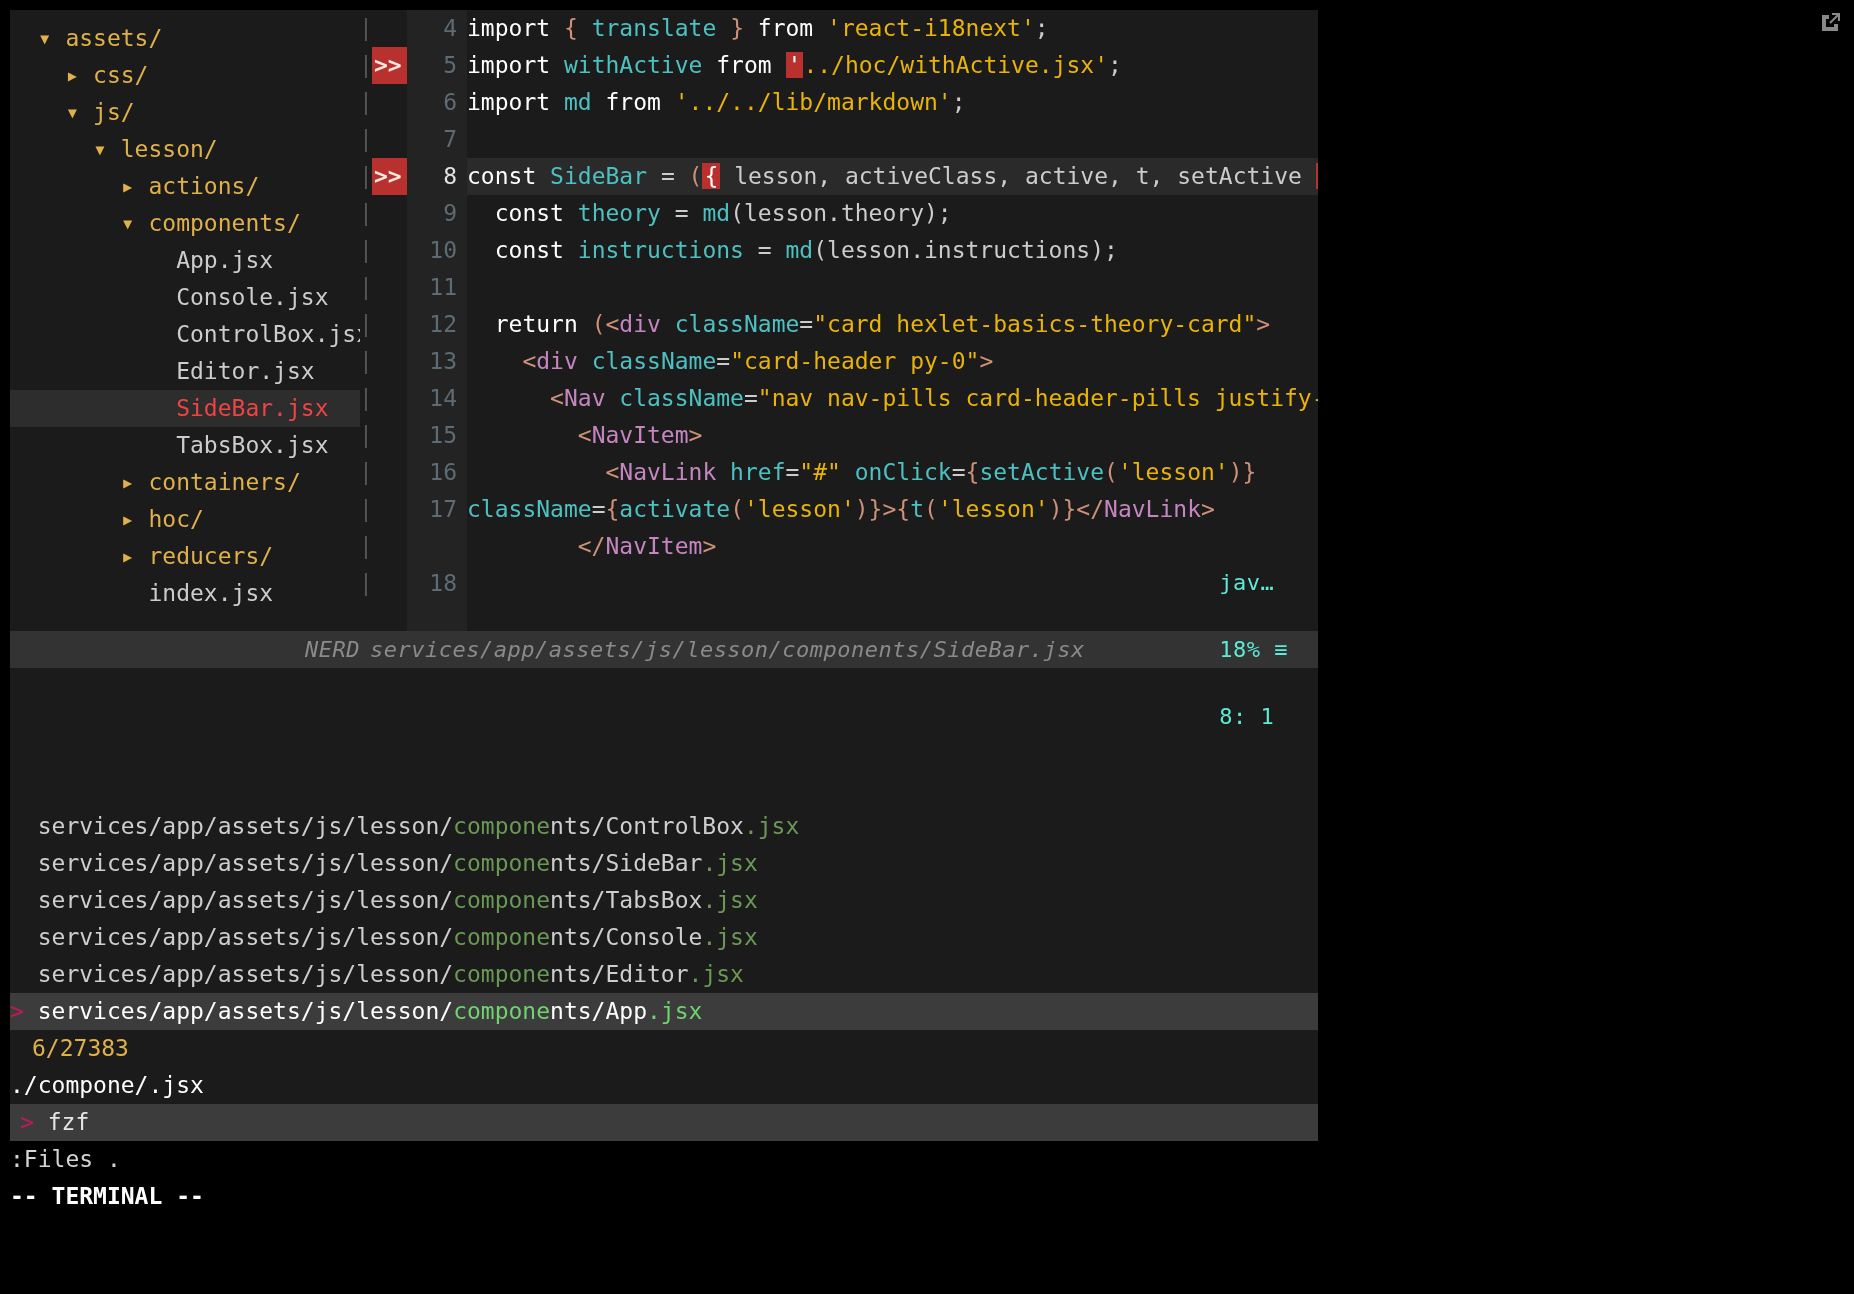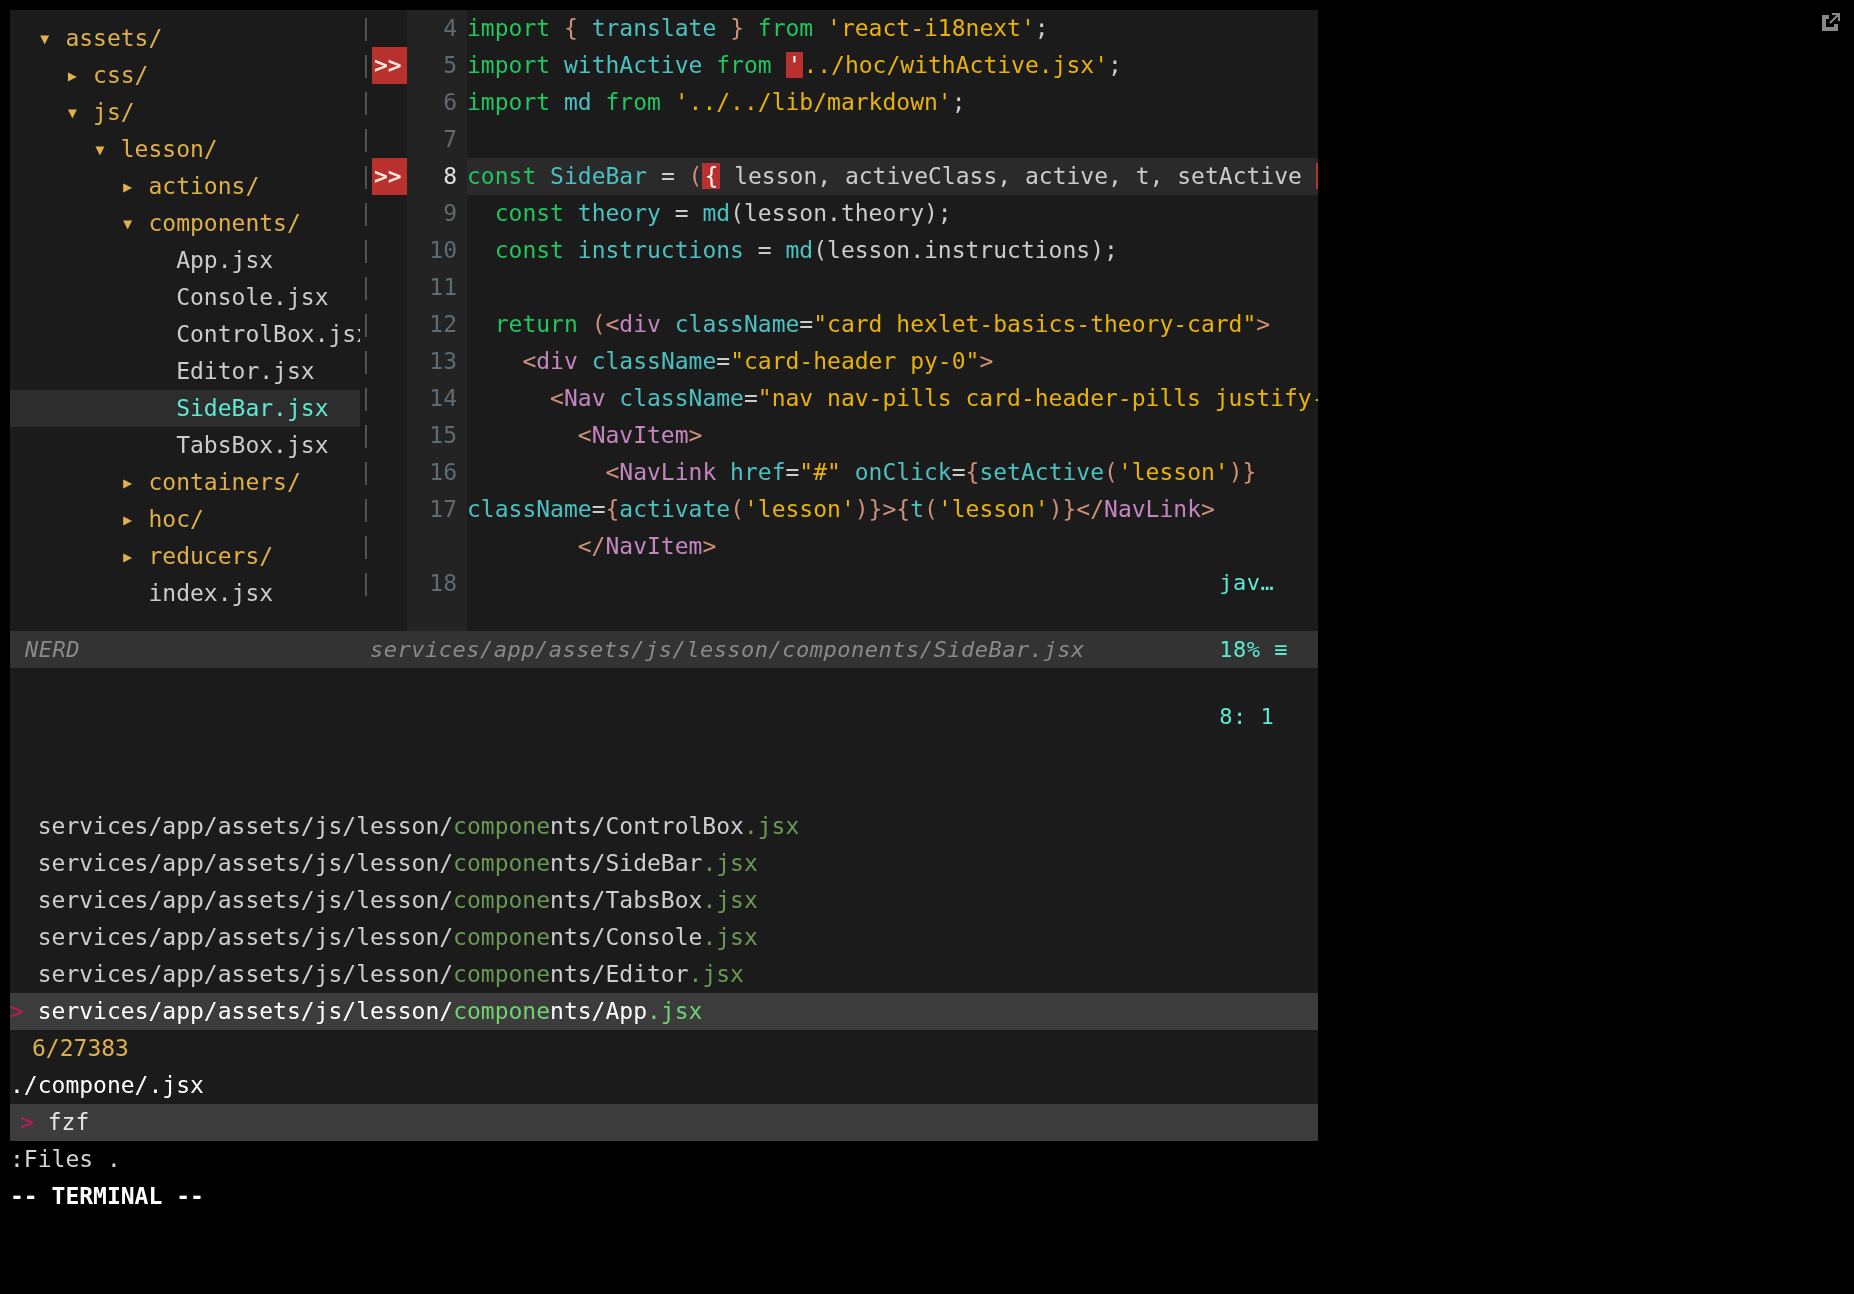--- a/index.html
+++ b/index.html
@@ -18,47 +18,47 @@
 
   .top { display:flex; height: 621px; }
   .sidebar { width: 350px; background:#1b1b1b; }
   .tree { padding-top: 10px; }
   .node { white-space: pre; color:#cccccc; cursor: pointer; }
   .chev { color:#4fa6c6; }
   .dir-open { color:#e0b14a; }
   .dir-closed { color:#e0b14a; }
   .file { color:#cccccc; }
   .file.sel { background:#2d2d2d; display:block; }
-  .file.sel .file-name { color:#5eead4; }
+  .file.sel .file-name { color:#ef4444; }
 
   .split { width:12px; background:#1b1b1b; color:#555; display:flex; flex-direction:column; align-items:center; justify-content:flex-start; }
   .split-char { height:37px; color:#555; }
 
   .gutter-signs { width:35px; background:#1b1b1b; }
   .sign { height:37px; color:#b8312f; background:#b8312f00; font-weight:bold; text-align:left; }
   .sign.err { background:#b8312f; color:#ffebe0; padding-left:2px; }
 
   .gutter-num { width:60px; background:#232323; text-align:right; padding-right:10px; color:#5d6b74; }
   .gutter-num .ln { height:37px; }
   .gutter-num .ln.cur { color:#e0e0e0; }
 
   .code { flex:1; background:#1b1b1b; overflow:hidden; }
   .code .row { height:37px; white-space: pre; }
   .row.cursor-line { background:#2a2a2a; }
 
-  .kw    { color:#22c55e; }     
+  .kw    { color:#ffffff; }     
   .fn    { color:#4dc1c1; }     
   .br    { color:#ce9178; }
   .green { color:#eab308; }
   .attr  { color:#4dc1c1; }
   .tag   { color:#c586c0; }
   .redblock { background:#b8312f; color:#ffffff; padding:0 2px; }
 
   .statusbar { height:37px; background:#333; color:#999; display:flex; align-items:center; font-size:22px; letter-spacing:0.5px;}
-  .statusbar .sb-left { width:350px; padding-left:15px; color:#8a8a8a; font-style: italic;}
+  .statusbar .sb-left { width:350px; padding-left:15px; color:#8a8a8a; font-style: italic; text-align: right;}
   .statusbar .sb-path { flex:1; color:#8a8a8a; padding-left:10px; font-style:italic; }
   .statusbar .sb-right { color:#5eead4; padding-right:30px; display:flex; gap:30px;flex-direction:column; }
 
   .terminal { width:1308px; position:relative; color:#cecece; }
   .fzf-list { padding-top:140px; }
   .fzf-row { height:37px; white-space:pre; }
   .fzf-row .dim  { color:#cecece; }
   .fzf-row .hi   { color:#6a9955; }
   .fzf-row.sel { background:#3c3c3c; }
   .fzf-row.sel .dim { color:#ffffff; }

